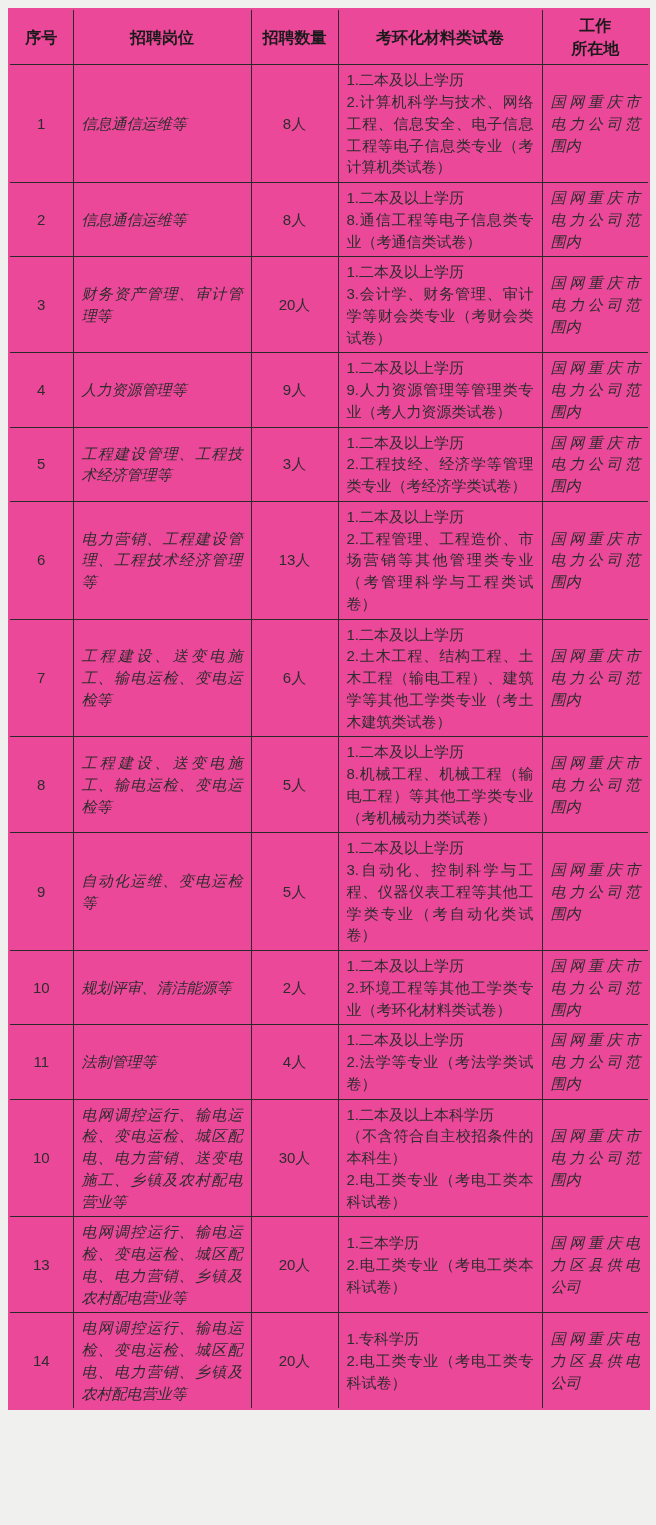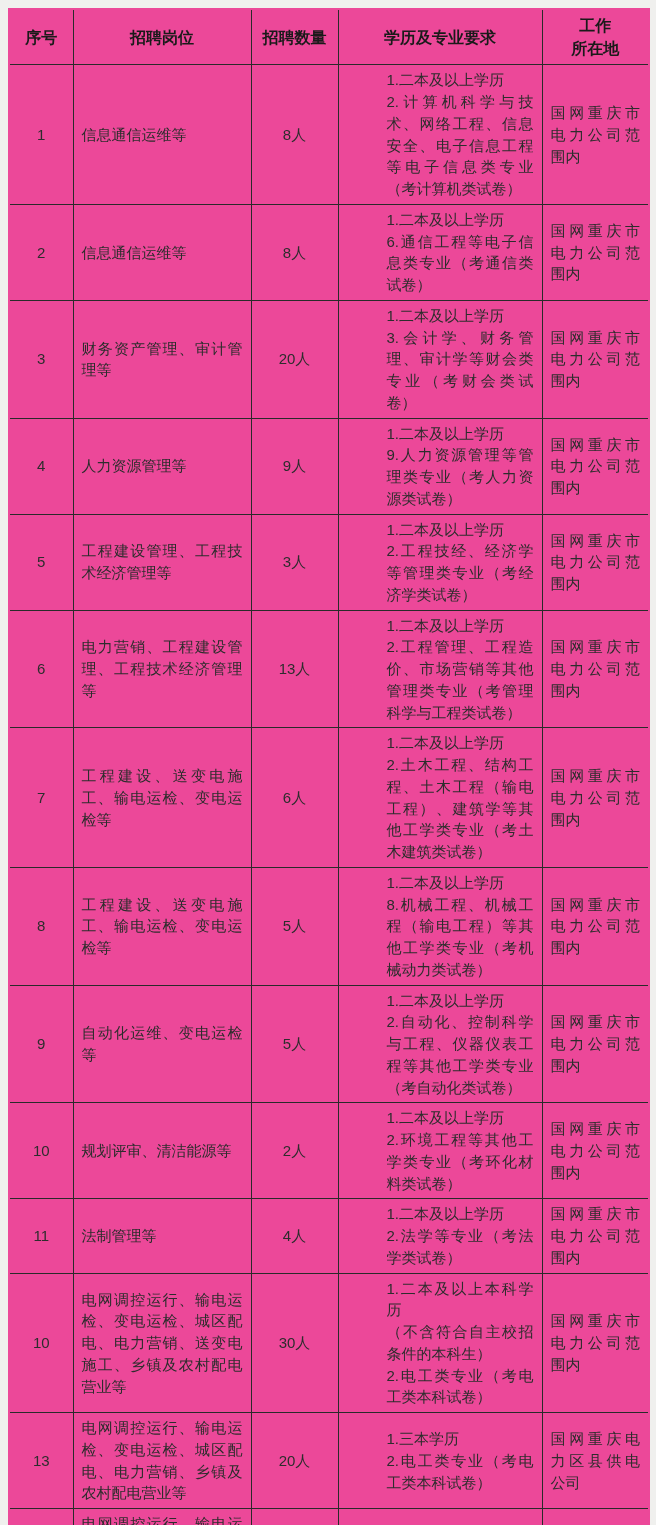--- a/index.html
+++ b/index.html
@@ -38,48 +38,48 @@
     text-align: center;
     color: #1a1a1a;
     height: 52px;
     white-space: pre-line;
   }
   td.cell-no, td.cell-qty {
     text-align: center;
   }
   td.cell-pos, td.cell-loc {
     text-align: justify;
+    font-style: italic;
   }
   td.cell-req {
     text-align: justify;
   }
   .req-line {
     white-space: pre-line;
     text-align: justify;
-    margin-left: 40px;
   }
 </style>
 </head>
 <body>
 
 <div class="page">
   <table class="recruit-table">
     <colgroup>
       <col style="width:64px">
       <col style="width:178px">
       <col style="width:87px">
       <col style="width:204px">
       <col style="width:107px">
     </colgroup>
     <thead>
       <tr>
         <th>序号</th>
         <th>招聘岗位</th>
         <th>招聘数量</th>
-        <th>学历及专业要求</th>
+        <th>考环化材料类试卷</th>
         <th>工作
 所在地</th>
       </tr>
     </thead>
     <tbody>
       <tr>
         <td class="cell-no">1</td>
         <td class="cell-pos">信息通信运维等</td>
         <td class="cell-qty">8人</td>
         <td class="cell-req">
@@ -87,21 +87,21 @@
           <div class="req-line">2.计算机科学与技术、网络工程、信息安全、电子信息工程等电子信息类专业（考计算机类试卷）</div>
         </td>
         <td class="cell-loc">国网重庆市电力公司范围内</td>
       </tr>
       <tr>
         <td class="cell-no">2</td>
         <td class="cell-pos">信息通信运维等</td>
         <td class="cell-qty">8人</td>
         <td class="cell-req">
           <div class="req-line">1.二本及以上学历</div>
-          <div class="req-line">6.通信工程等电子信息类专业（考通信类试卷）</div>
+          <div class="req-line">8.通信工程等电子信息类专业（考通信类试卷）</div>
         </td>
         <td class="cell-loc">国网重庆市电力公司范围内</td>
       </tr>
       <tr>
         <td class="cell-no">3</td>
         <td class="cell-pos">财务资产管理、审计管理等</td>
         <td class="cell-qty">20人</td>
         <td class="cell-req">
           <div class="req-line">1.二本及以上学历</div>
           <div class="req-line">3.会计学、财务管理、审计学等财会类专业（考财会类试卷）</div>
@@ -157,21 +157,21 @@
           <div class="req-line">8.机械工程、机械工程（输电工程）等其他工学类专业（考机械动力类试卷）</div>
         </td>
         <td class="cell-loc">国网重庆市电力公司范围内</td>
       </tr>
       <tr>
         <td class="cell-no">9</td>
         <td class="cell-pos">自动化运维、变电运检等</td>
         <td class="cell-qty">5人</td>
         <td class="cell-req">
           <div class="req-line">1.二本及以上学历</div>
-          <div class="req-line">2.自动化、控制科学与工程、仪器仪表工程等其他工学类专业（考自动化类试卷）</div>
+          <div class="req-line">3.自动化、控制科学与工程、仪器仪表工程等其他工学类专业（考自动化类试卷）</div>
         </td>
         <td class="cell-loc">国网重庆市电力公司范围内</td>
       </tr>
       <tr>
         <td class="cell-no">10</td>
         <td class="cell-pos">规划评审、清洁能源等</td>
         <td class="cell-qty">2人</td>
         <td class="cell-req">
           <div class="req-line">1.二本及以上学历</div>
           <div class="req-line">2.环境工程等其他工学类专业（考环化材料类试卷）</div>

